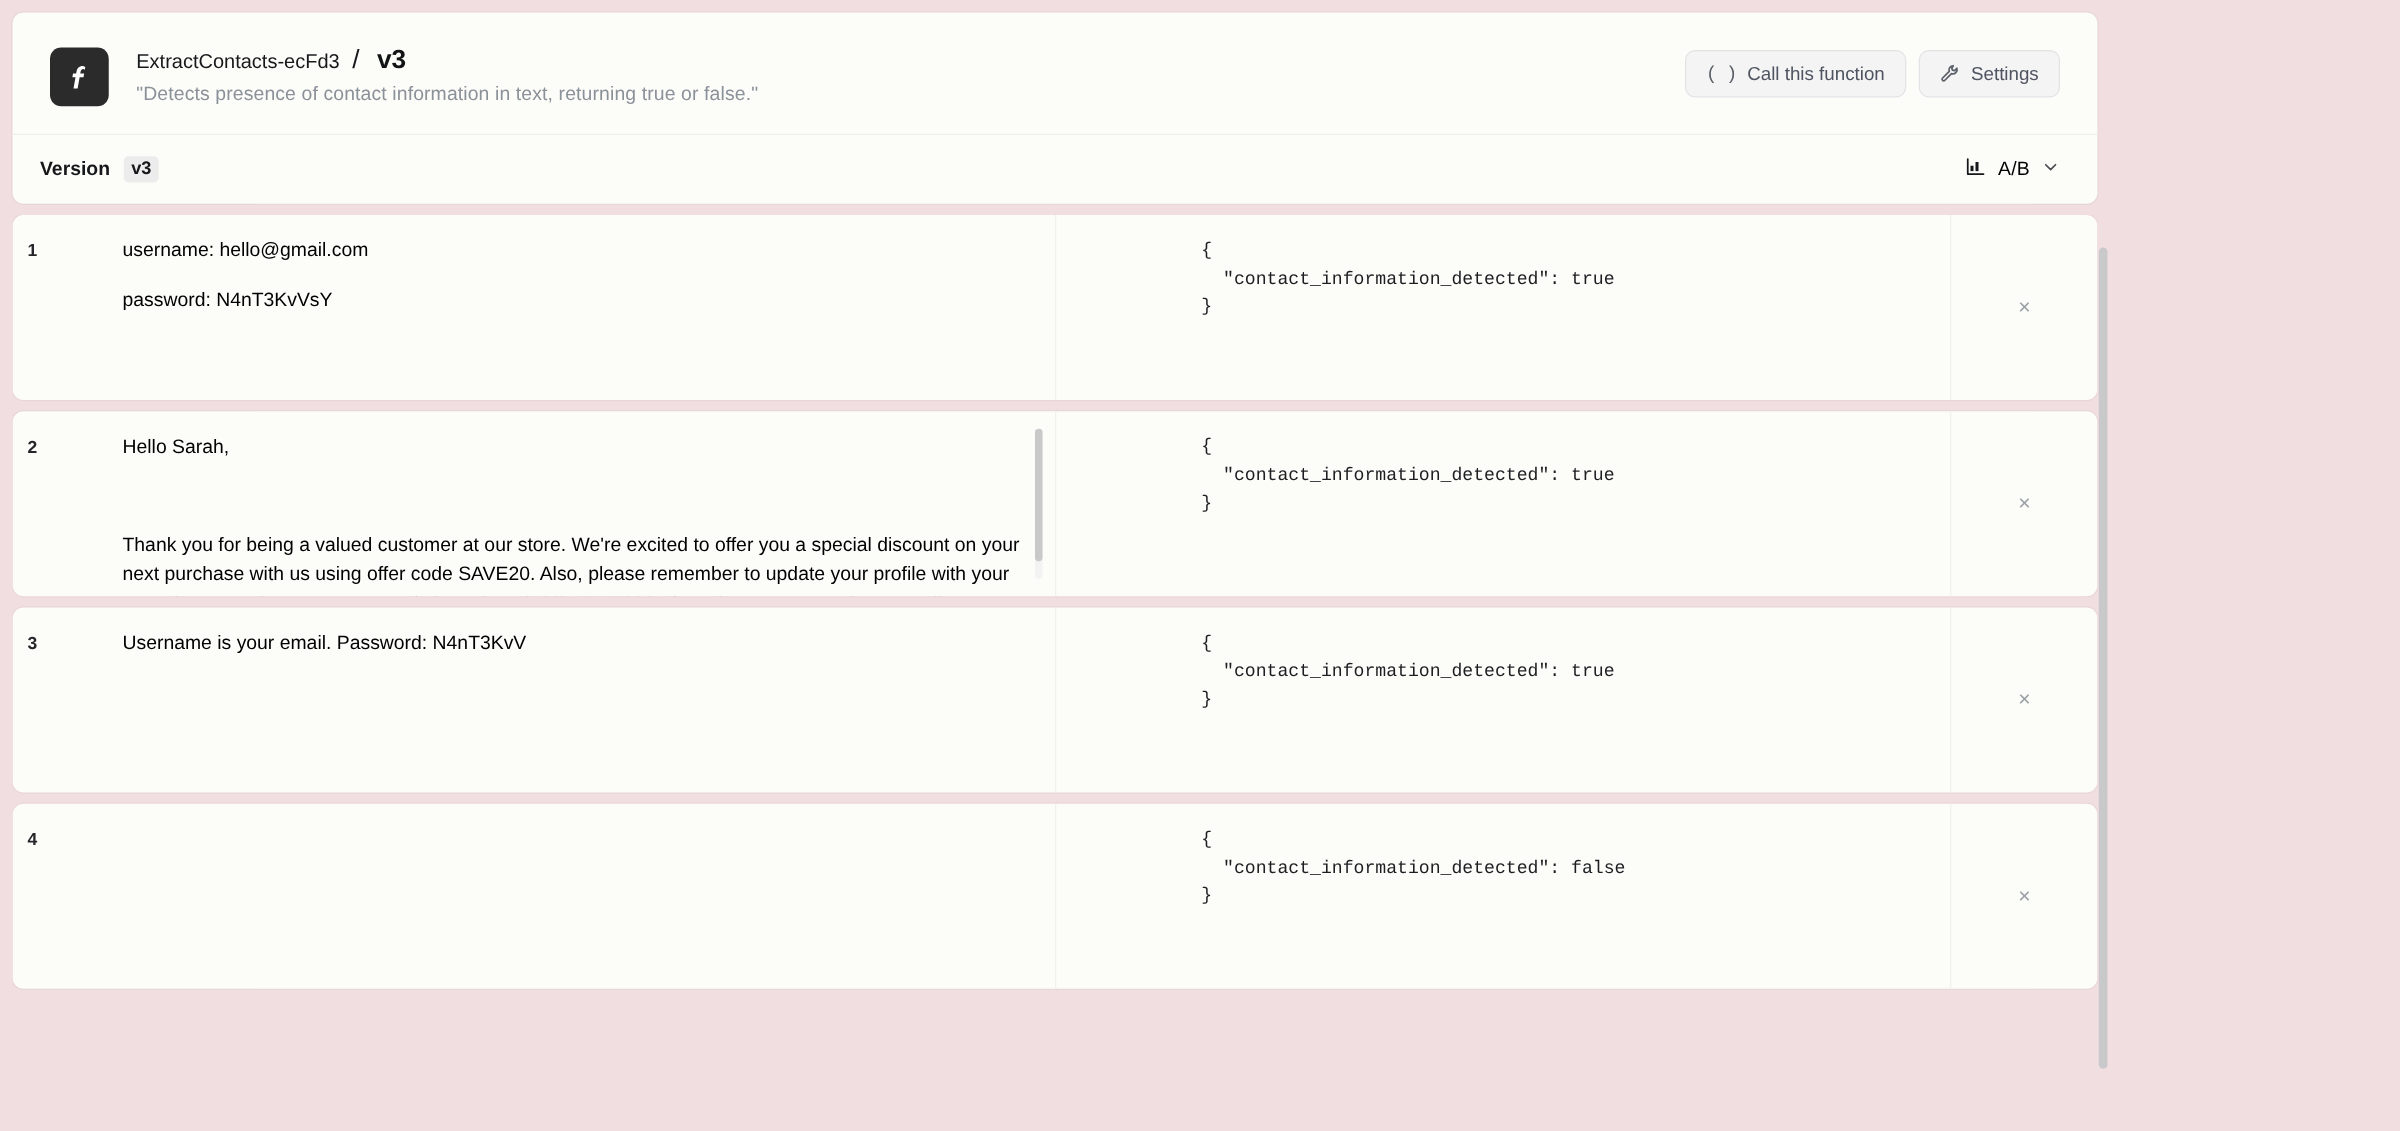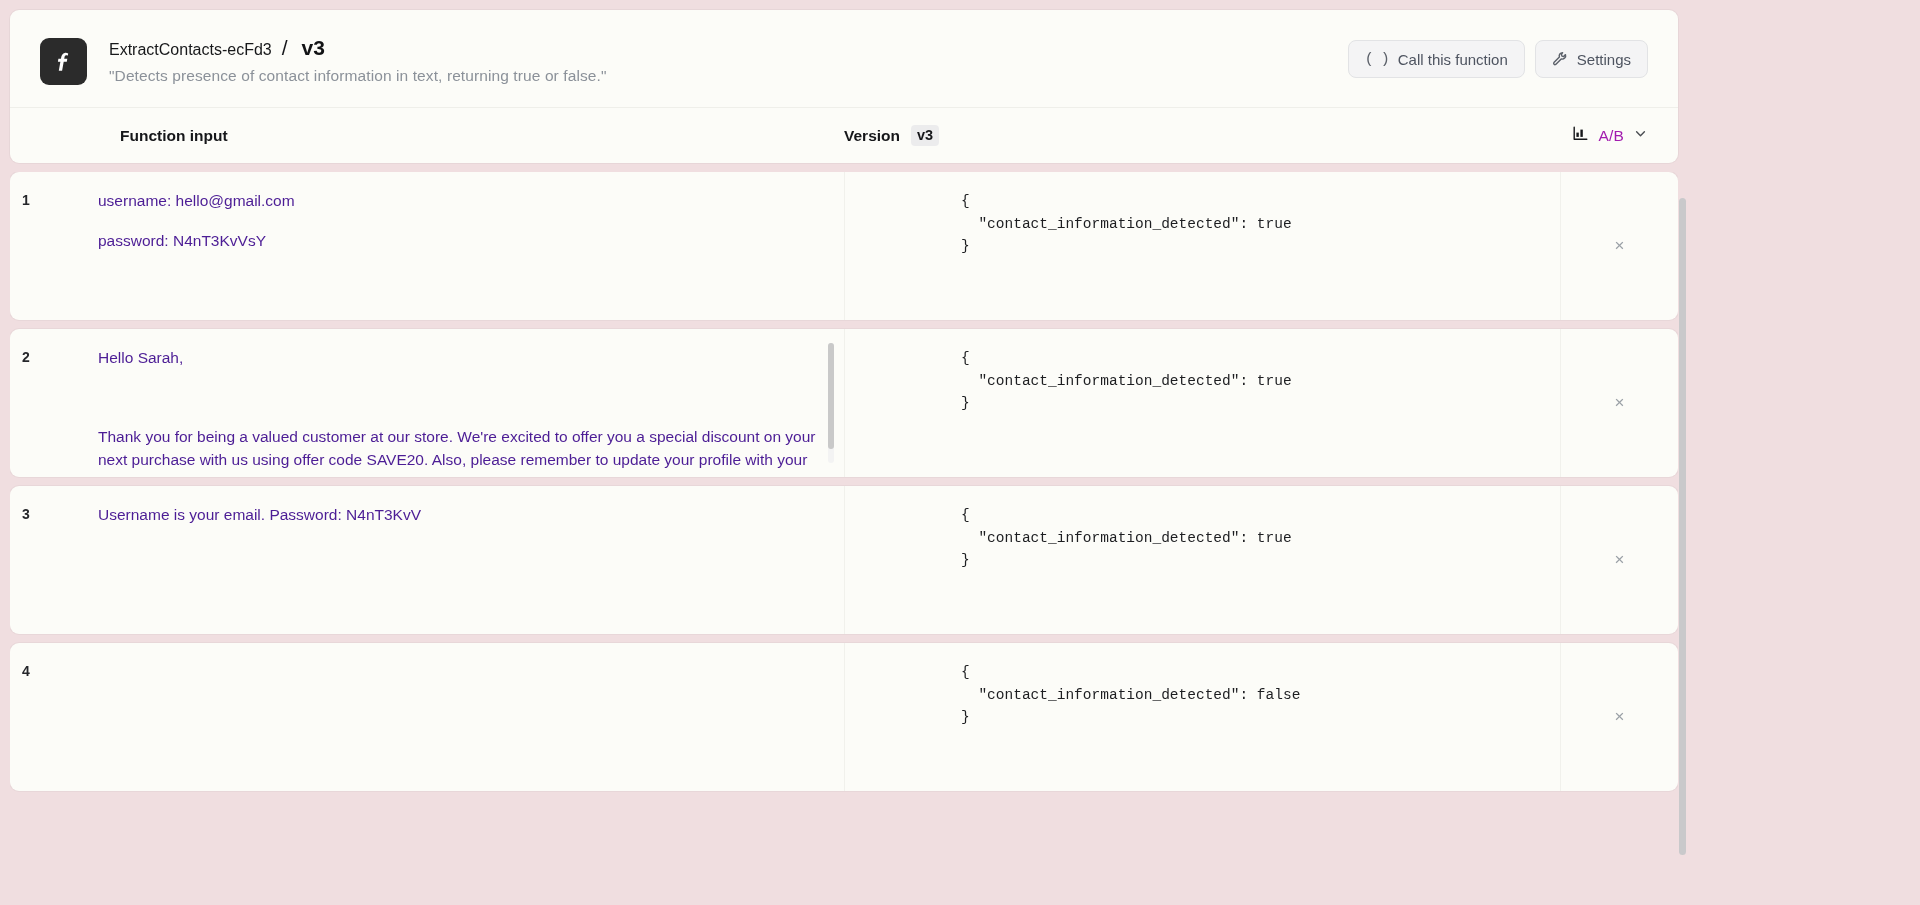--- a/index.html
+++ b/index.html
@@ -157,21 +157,21 @@
     flex: 0 0 auto;
     display: flex;
     align-items: center;
     gap: 9px;
     padding-right: 30px;
     cursor: pointer;
   }
   .ab-label {
     font-size: 15.5px;
     font-weight: 500;
-    color: #a21caf;
+    color: #000000;
     letter-spacing: 0.2px;
   }
 
   
   .rows {
     flex: 1 1 auto;
     display: flex;
     flex-direction: column;
     gap: 9px;
     overflow: hidden;
@@ -200,21 +200,21 @@
     font-weight: 600;
     color: #25262a;
   }
 
   .cell-input {
     flex: 0 0 auto;
     width: 812px;
     padding: 17px 28px 14px 66px;
     font-size: 15.5px;
     line-height: 1.52;
-    color: #4c1d95;
+    color: #000000;
     position: relative;
     overflow: hidden;
   }
   .cell-input p { margin: 0; }
   .cell-input p + p { margin-top: 16px; }
   .cell-input .blank { height: 23px; }
 
   .inner-scroll {
     position: absolute;
     right: 10px;
@@ -319,21 +319,20 @@
               <path d="M10.6 1.6a3.4 3.4 0 0 0-3.2 4.5L1.9 11.6a1.3 1.3 0 0 0 1.8 1.8l5.5-5.5a3.4 3.4 0 0 0 4.3-4.3l-1.9 1.9-1.7-0.4-0.4-1.7z"></path>
             </svg>
           </span>
           <span>Settings</span>
         </button>
       </div>
     </div>
 
     <div class="col-header">
       <div class="ch-index"></div>
-      <div class="ch-input">Function input</div>
       <div class="ch-version">
         <span class="ch-version-label">Version</span>
         <span class="ver-badge">v3</span>
       </div>
       <div class="ch-ab">
         <span>
           <svg width="17" height="17" viewBox="0 0 17 17" fill="none" stroke="#16171a" stroke-width="1.4" stroke-linecap="round" stroke-linejoin="round">
             <path d="M2.2 2.2v12h12.6"></path>
             <rect x="4.4" y="7.6" width="2.4" height="4.3" fill="#16171a" stroke="none"></rect>
             <rect x="8.4" y="4.6" width="2.4" height="7.3" fill="#16171a" stroke="none"></rect>

